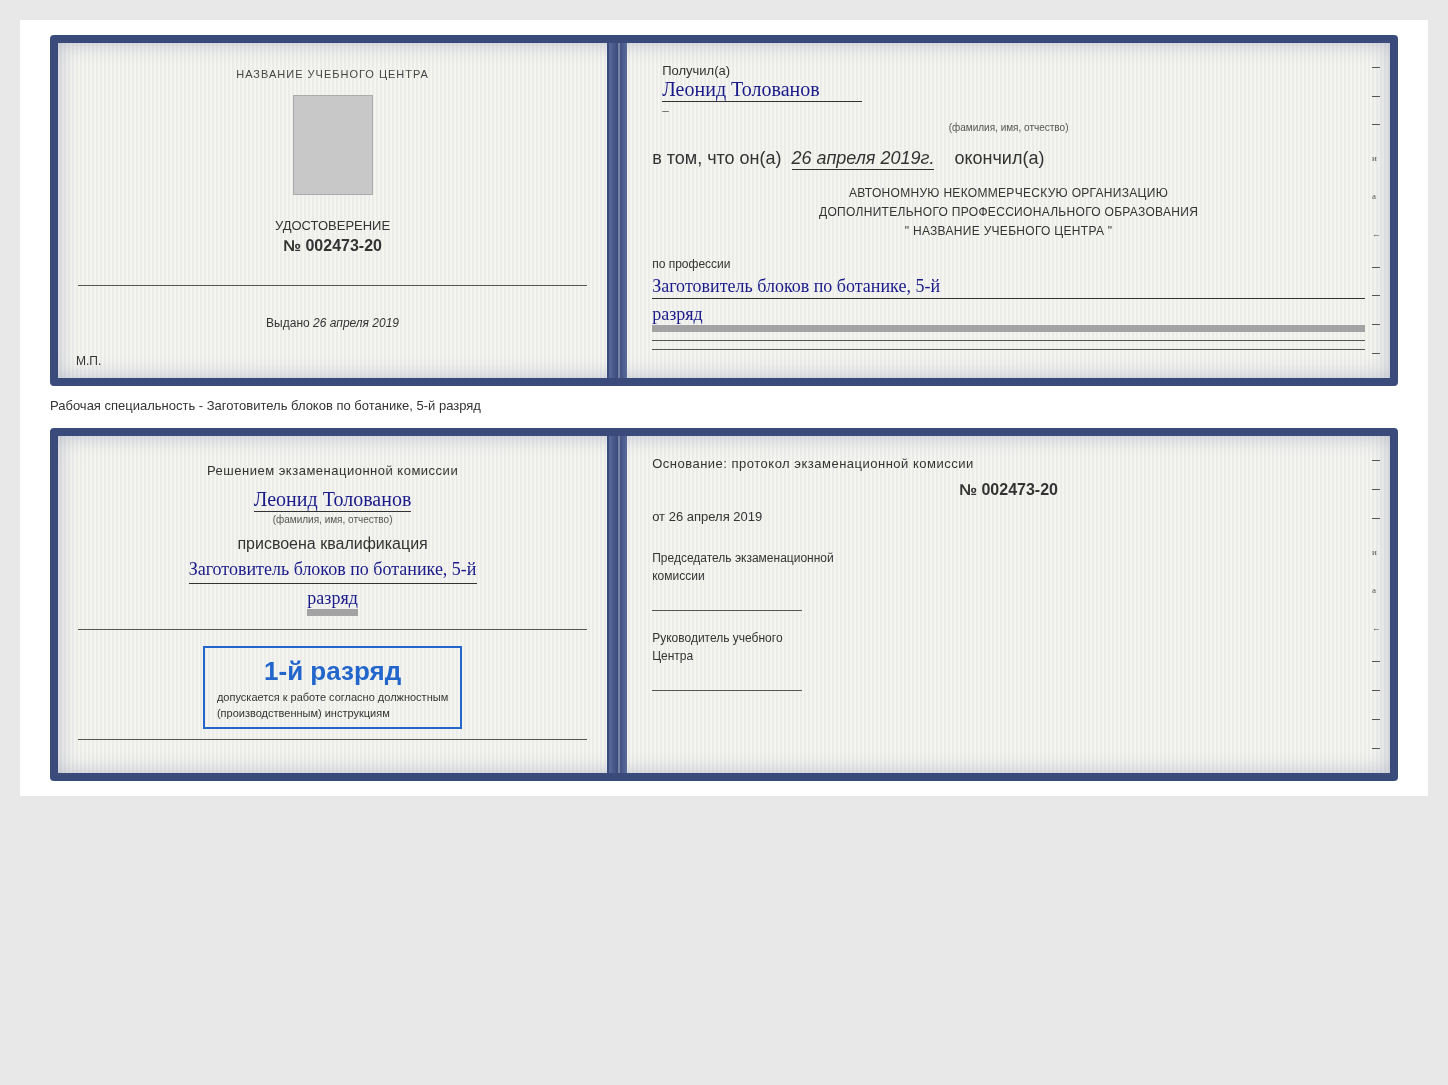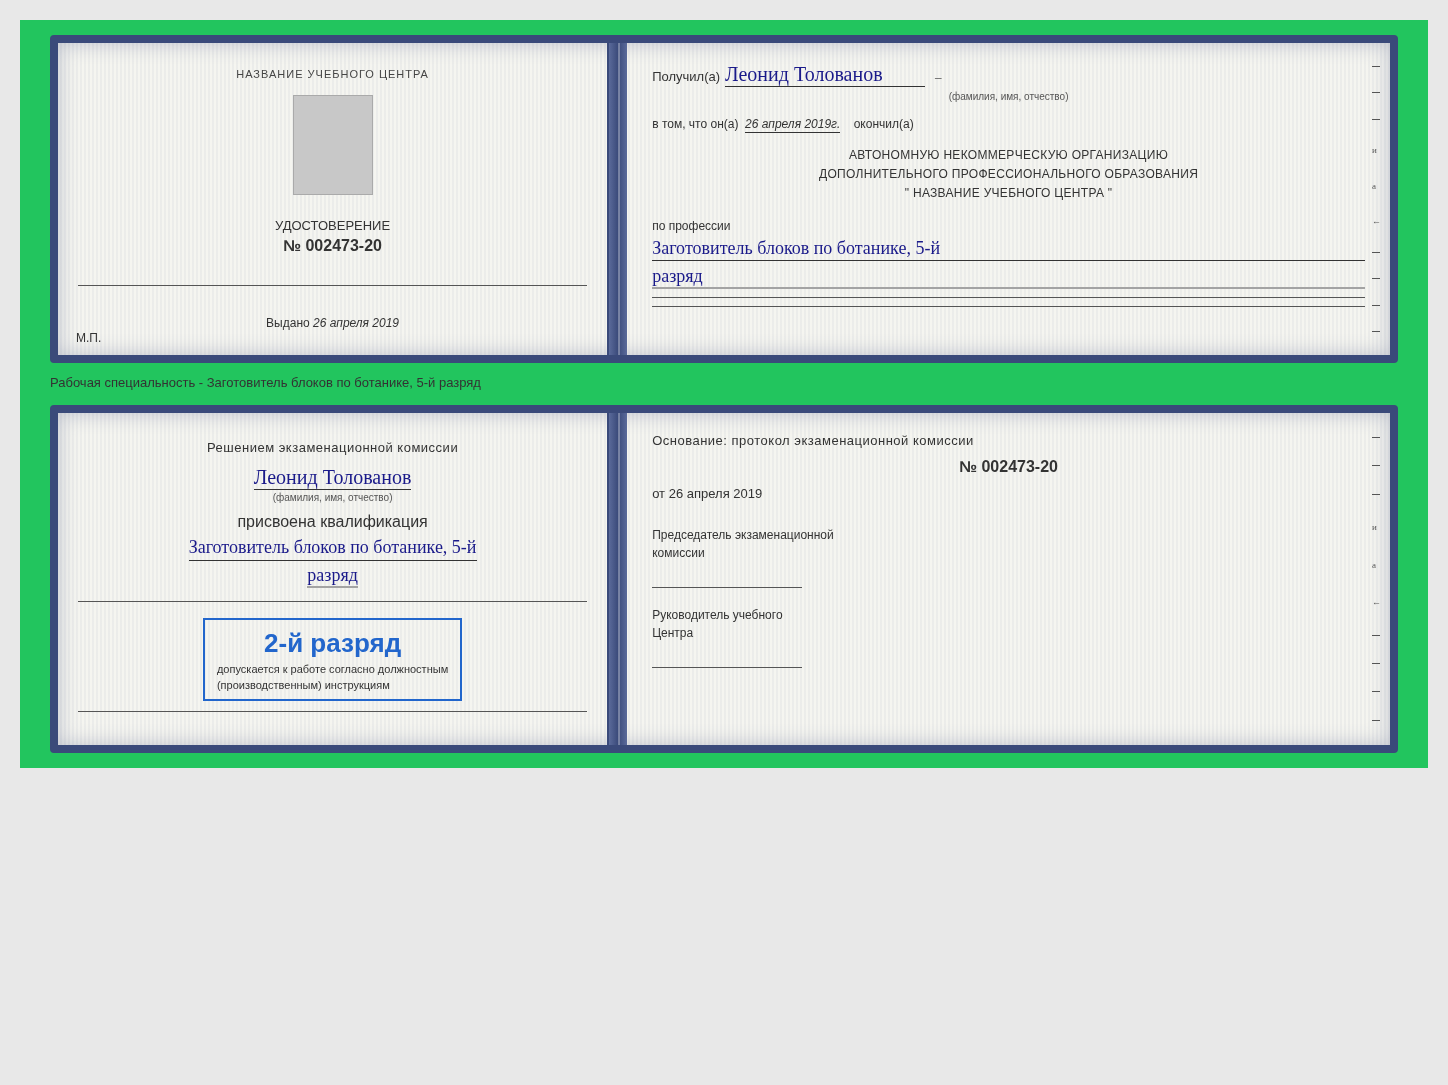--- a/index.html
+++ b/index.html
@@ -5,21 +5,21 @@
     * { box-sizing: border-box; margin: 0; padding: 0; }
     body {
       background: #e8e8e8;
       font-family: 'Times New Roman', serif;
       width: 1448px;
       min-height: 1085px;
       padding: 20px;
     }
 
     .page-container {
-      background: #22c55e;
+      background: #ffffff;
       padding: 15px 30px;
     }
 
     
     .document-card {
       background: #f5f5f0;
       border: 8px solid #3a4a7a;
       border-radius: 4px;
       display: flex;
       width: 100%;
@@ -161,20 +161,21 @@
       font-size: 12px;
       color: #333;
       font-family: Arial, sans-serif;
     }
 
     
     .recipient-line {
       display: flex;
       align-items: baseline;
       margin-bottom: 4px;
+      flex-direction: column;
     }
 
     .recipient-label {
       font-size: 13px;
       color: #333;
       font-family: Arial, sans-serif;
       white-space: nowrap;
     }
 
     .recipient-name {
@@ -188,21 +189,21 @@
 
     .fio-hint {
       font-size: 10px;
       color: #555;
       text-align: center;
       font-family: Arial, sans-serif;
       margin-bottom: 15px;
     }
 
     .date-line {
-      font-size: 12px;
+      font-size: 18px;
       color: #333;
       font-family: Arial, sans-serif;
       margin-bottom: 15px;
     }
 
     .date-value {
       font-style: italic;
       border-bottom: 1px solid #333;
       padding-bottom: 1px;
     }
@@ -231,21 +232,21 @@
       border-bottom: 1px solid #333;
       display: block;
       margin-bottom: 5px;
       line-height: 1.3;
     }
 
     .razryad-value {
       font-size: 18px;
       color: #1a1a8a;
       font-family: 'Segoe Script', 'Comic Sans MS', cursive;
-      border-bottom: 2px solid #a3a3a3;
+      border-bottom: 7px solid #a3a3a3;
       display: block;
       margin-bottom: 5px;
     }
 
     .underline-blank {
       border-bottom: 1px solid #555;
       margin: 8px 0;
       width: 100%;
     }
 
@@ -464,21 +465,21 @@
 
       <div class="decision-name">Леонид Толованов</div>
       <div class="decision-fio-hint">(фамилия, имя, отчество)</div>
 
       <div class="qualification-label">присвоена квалификация</div>
       <span class="qualification-value">Заготовитель блоков по ботанике, 5-й</span>
       <span class="razryad-value">разряд</span>
       <div class="underline-blank"></div>
 
       <div class="stamp-box">
-        <span class="stamp-rank">2-й разряд</span>
+        <span class="stamp-rank">1-й разряд</span>
         <div class="stamp-admit">
           <span>допускается к</span>
           <span class="stamp-admit-italic">работе согласно должностным</span>
         </div>
         <div class="stamp-admit stamp-admit-italic">(производственным) инструкциям</div>
       </div>
 
       <div class="underline-blank" style="margin-top:10px;"></div>
     </div>
 

